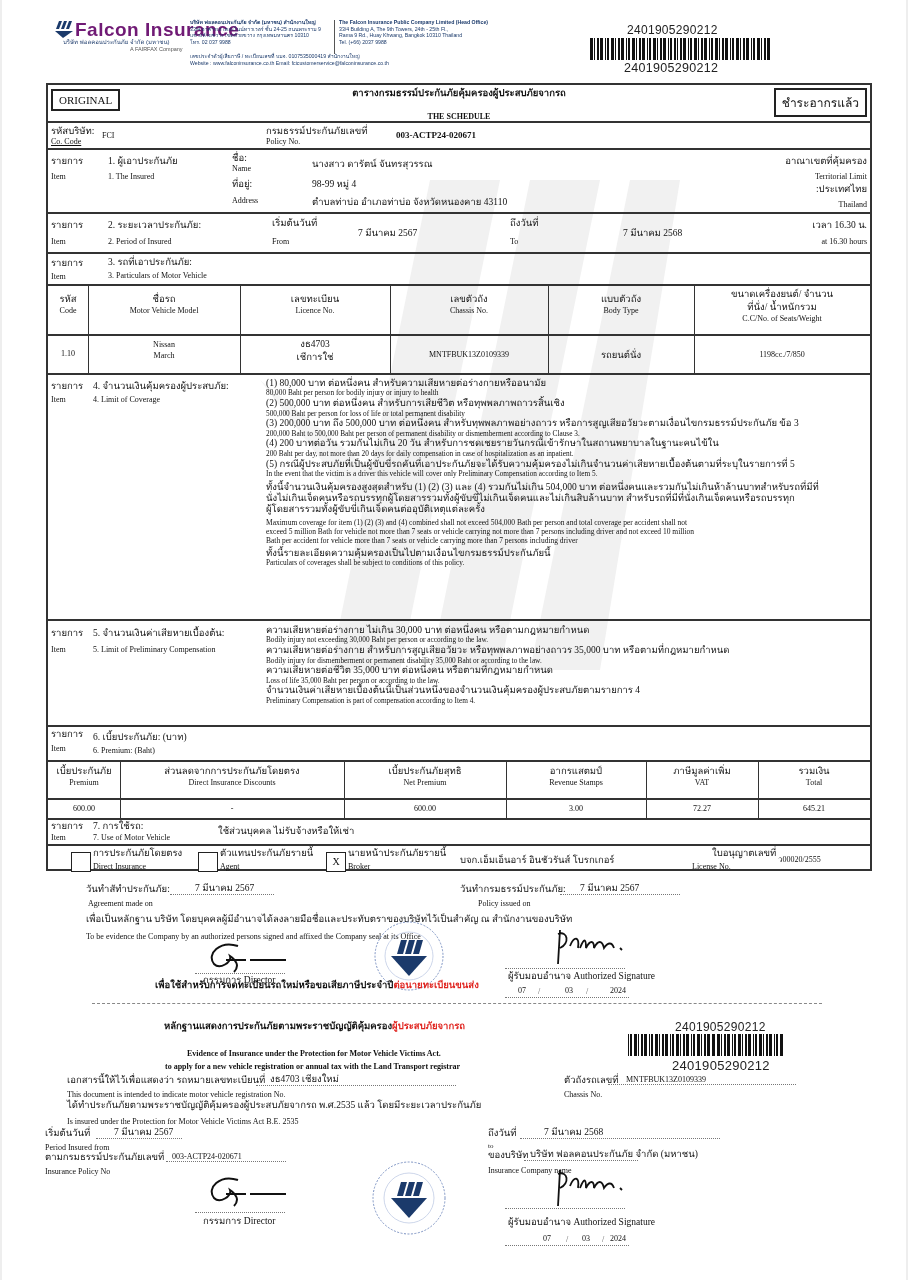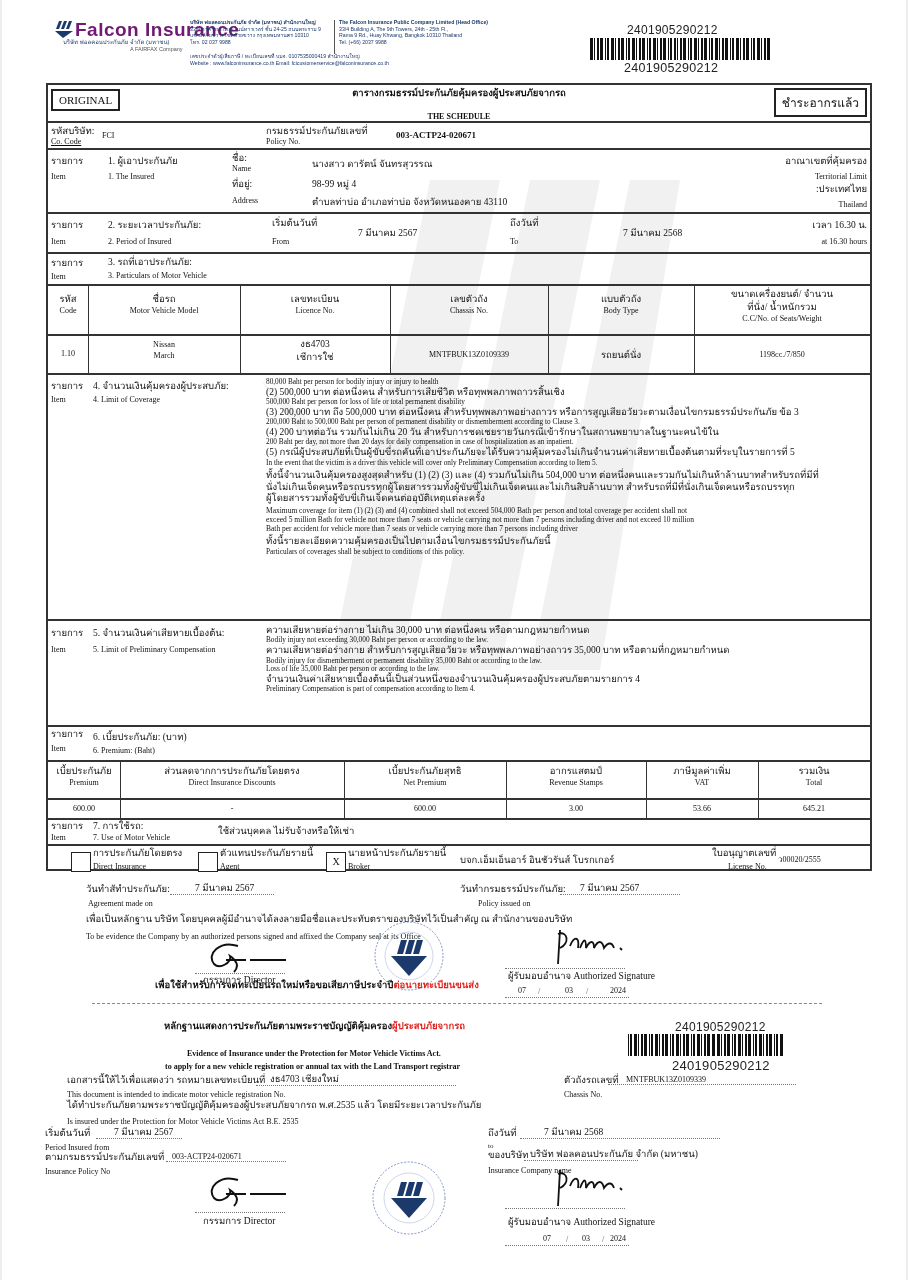--- a/index.html
+++ b/index.html
@@ -236,20 +236,21 @@
       <div class="vline" style="left:646px;top:0;height:39px"></div>
       <div class="cell en" style="left:646px;width:176px;top:14px">1198cc./7/850</div>
     </div>
 
     <div class="row" style="top:288px;height:246px">
       <div class="t th" style="left:3px;top:6px">รายการ</div>
       <div class="t en" style="left:3px;top:20px">Item</div>
       <div class="t th" style="left:45px;top:6px">4. จำนวนเงินคุ้มครองผู้ประสบภัย:</div>
       <div class="t en" style="left:45px;top:20px">4. Limit of Coverage</div>
       <div class="abs" style="left:218px;top:3px;line-height:1.2">
+        <div class="th">(1) 80,000 บาท ต่อหนึ่งคน สำหรับความเสียหายต่อร่างกายหรืออนามัย</div>
         <div class="en" style="font-size:7.3px">80,000 Baht per person for bodily injury or injury to health</div>
         <div class="th">(2) 500,000 บาท ต่อหนึ่งคน สำหรับการเสียชีวิต หรือทุพพลภาพถาวรสิ้นเชิง</div>
         <div class="en" style="font-size:7.3px">500,000 Baht per person for loss of life or total permanent disability</div>
         <div class="th">(3) 200,000 บาท ถึง 500,000 บาท ต่อหนึ่งคน สำหรับทุพพลภาพอย่างถาวร หรือการสูญเสียอวัยวะตามเงื่อนไขกรมธรรม์ประกันภัย ข้อ 3</div>
         <div class="en" style="font-size:7.3px">200,000 Baht to 500,000 Baht per person of permanent disability or dismemberment according to Clause 3.</div>
         <div class="th">(4) 200 บาทต่อวัน รวมกันไม่เกิน 20 วัน สำหรับการชดเชยรายวันกรณีเข้ารักษาในสถานพยาบาลในฐานะคนไข้ใน</div>
         <div class="en" style="font-size:7.3px">200 Baht per day, not more than 20 days for daily compensation in case of hospitalization as an inpatient.</div>
         <div class="th">(5)    กรณีผู้ประสบภัยที่เป็นผู้ขับขี่รถคันที่เอาประกันภัยจะได้รับความคุ้มครองไม่เกินจำนวนค่าเสียหายเบื้องต้นตามที่ระบุในรายการที่ 5</div>
         <div class="en" style="font-size:7.3px">In the event that the victim is a driver this vehicle will cover only Preliminary Compensation according to Item 5.</div>
         <div class="th" style="margin-top:3px">ทั้งนี้จำนวนเงินคุ้มครองสูงสุดสำหรับ (1) (2) (3) และ (4) รวมกันไม่เกิน 504,000 บาท ต่อหนึ่งคนและรวมกันไม่เกินห้าล้านบาทสำหรับรถที่มีที่</div>
@@ -266,20 +267,21 @@
     <div class="row" style="top:534px;height:106px">
       <div class="t th" style="left:3px;top:7px">รายการ</div>
       <div class="t en" style="left:3px;top:24px">Item</div>
       <div class="t th" style="left:45px;top:7px">5. จำนวนเงินค่าเสียหายเบื้องต้น:</div>
       <div class="t en" style="left:45px;top:24px">5. Limit of Preliminary Compensation</div>
       <div class="abs" style="left:218px;top:4px;line-height:1.2">
         <div class="th">ความเสียหายต่อร่างกาย ไม่เกิน 30,000 บาท ต่อหนึ่งคน หรือตามกฎหมายกำหนด</div>
         <div class="en" style="font-size:7.3px">Bodily injury not exceeding 30,000 Baht per person or according to the law.</div>
         <div class="th">ความเสียหายต่อร่างกาย สำหรับการสูญเสียอวัยวะ หรือทุพพลภาพอย่างถาวร 35,000 บาท หรือตามที่กฎหมายกำหนด</div>
         <div class="en" style="font-size:7.3px">Bodily injury for dismemberment or permanent disability 35,000 Baht or according to the  law.</div>
+        <div class="th">ความเสียหายต่อชีวิต 35,000 บาท ต่อหนึ่งคน หรือตามที่กฎหมายกำหนด</div>
         <div class="en" style="font-size:7.3px">Loss of life 35,000 Baht per person or according to the law.</div>
         <div class="th">จำนวนเงินค่าเสียหายเบื้องต้นนี้เป็นส่วนหนึ่งของจำนวนเงินคุ้มครองผู้ประสบภัยตามรายการ 4</div>
         <div class="en" style="font-size:7.3px">Preliminary Compensation is part of compensation according to Item 4.</div>
       </div>
     </div>
 
     <div class="row" style="top:640px;height:35px">
       <div class="t th" style="left:3px;top:2px">รายการ</div>
       <div class="t en" style="left:3px;top:17px">Item</div>
       <div class="t th" style="left:45px;top:5px">6. เบี้ยประกันภัย: (บาท)</div>
@@ -314,21 +316,21 @@
       <div class="cell" style="left:710px;width:112px;top:3px">
           <div class="th">รวมเงิน</div>
           <div class="en">Total</div>
         </div>
     </div>
     <div class="row" style="top:713px;height:20px">
       <div class="cell en" style="left:0;width:72px;top:4px">600.00</div>
       <div class="cell en" style="left:72px;width:224px;top:4px">-</div>
       <div class="cell en" style="left:296px;width:162px;top:4px">600.00</div>
       <div class="cell en" style="left:458px;width:140px;top:4px">3.00</div>
-      <div class="cell en" style="left:598px;width:112px;top:4px">53.66</div>
+      <div class="cell en" style="left:598px;width:112px;top:4px">72.27</div>
       <div class="cell en" style="left:710px;width:112px;top:4px">645.21</div>
     </div>
 
     <div class="row" style="top:733px;height:26px">
       <div class="t th" style="left:3px;top:1px">รายการ</div>
       <div class="t en" style="left:3px;top:13px">Item</div>
       <div class="t th" style="left:45px;top:1px">7. การใช้รถ:</div>
       <div class="t en" style="left:45px;top:13px">7. Use of Motor Vehicle</div>
       <div class="t th" style="left:170px;top:6px">ใช้ส่วนบุคคล ไม่รับจ้างหรือให้เช่า</div>
     </div>
@@ -338,21 +340,21 @@
       <div class="t th" style="left:45px;top:2px">การประกันภัยโดยตรง</div>
       <div class="t en" style="left:45px;top:16px">Direct Insurance</div>
       <div class="chk" style="left:150px;top:6px"></div>
       <div class="t th" style="left:172px;top:2px">ตัวแทนประกันภัยรายนี้</div>
       <div class="t en" style="left:172px;top:16px">Agent</div>
       <div class="chk" style="left:278px;top:6px">X</div>
       <div class="t th" style="left:300px;top:2px">นายหน้าประกันภัยรายนี้</div>
       <div class="t en" style="left:300px;top:16px">Broker</div>
       <div class="t th" style="left:412px;top:9px">บจก.เอ็มเอ็นอาร์ อินชัวรันส์ โบรกเกอร์</div>
       <div class="t th" style="left:664px;top:2px">ใบอนุญาตเลขที่</div>
-      <div class="t en" style="left:680px;top:16px">License No.</div>
+      <div class="t en" style="left:644px;top:16px">License No.</div>
       <div class="t en" style="left:730px;top:9px">ว00020/2555</div>
     </div>
   </div>
 
   <div class="t th" style="left:86px;top:884px">วันทำสัทำประกันภัย:</div>
   <div class="t th dots" style="left:170px;top:883px;width:104px;padding-left:25px">7 มีนาคม 2567</div>
   <div class="t en" style="left:88px;top:899px">Agreement made on</div>
   <div class="t th" style="left:460px;top:884px">วันทำกรมธรรม์ประกันภัย:</div>
   <div class="t th dots" style="left:560px;top:883px;width:120px;padding-left:20px">7 มีนาคม 2567</div>
   <div class="t en" style="left:478px;top:899px">Policy issued on</div>

